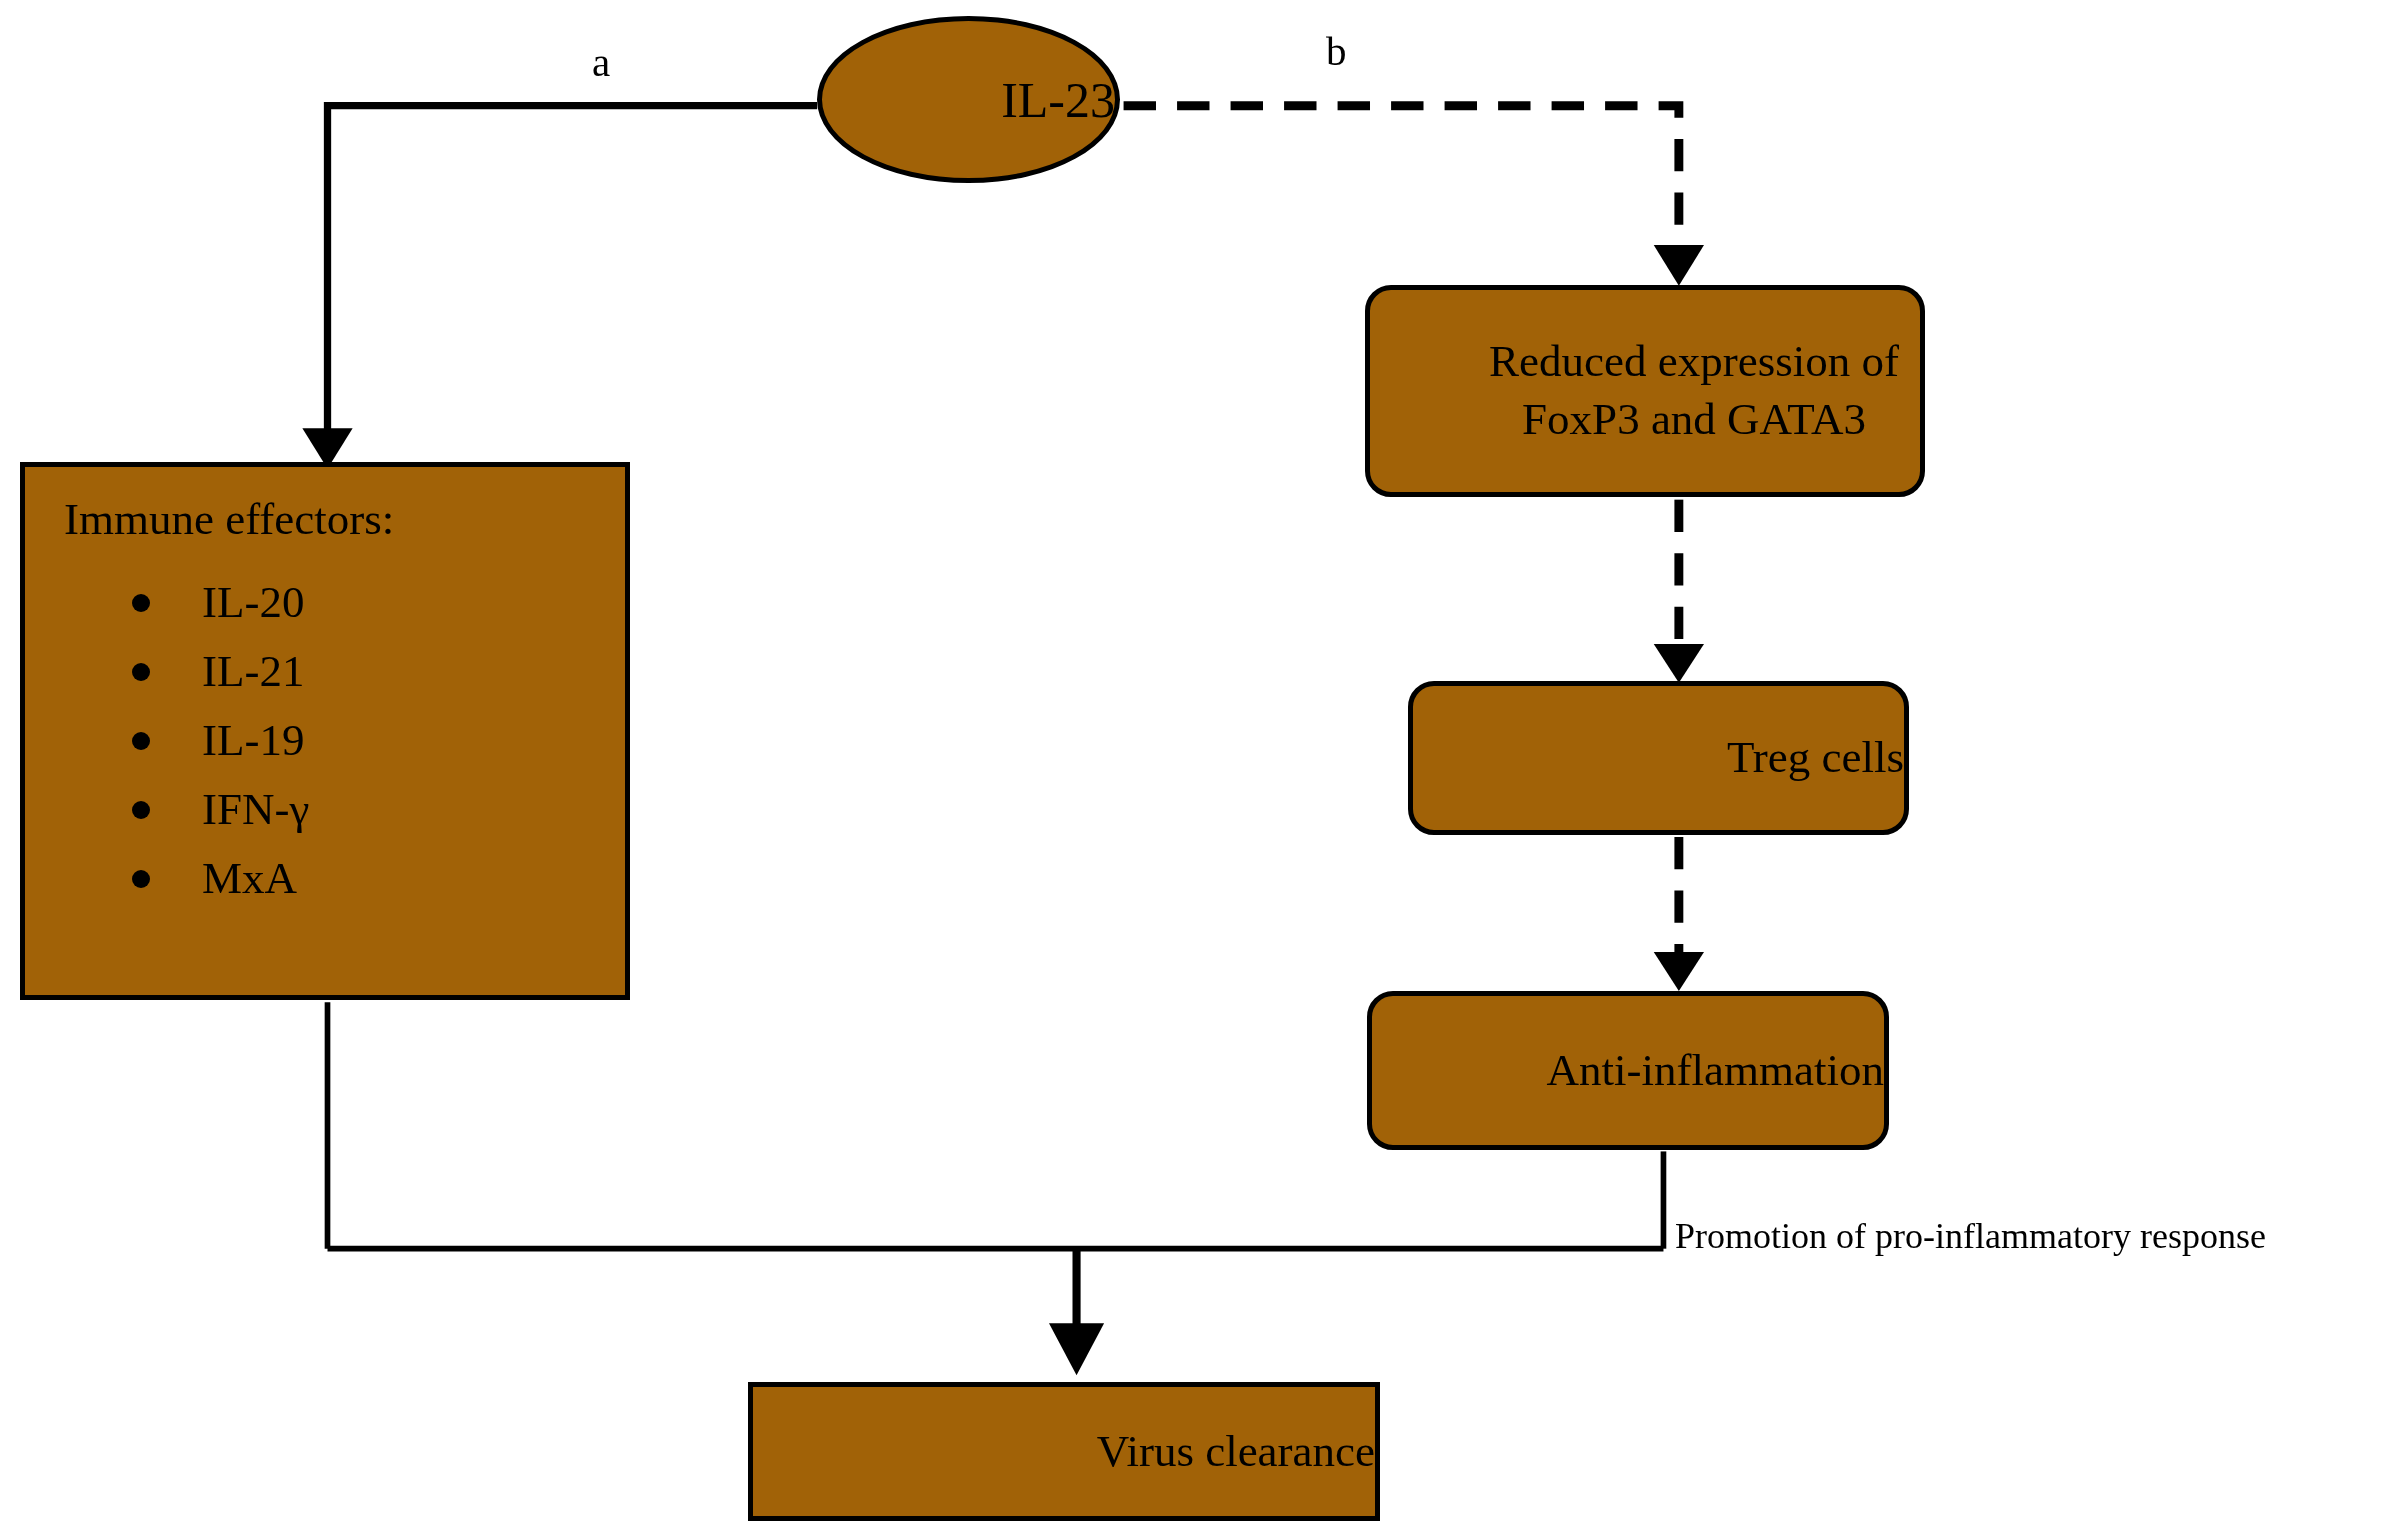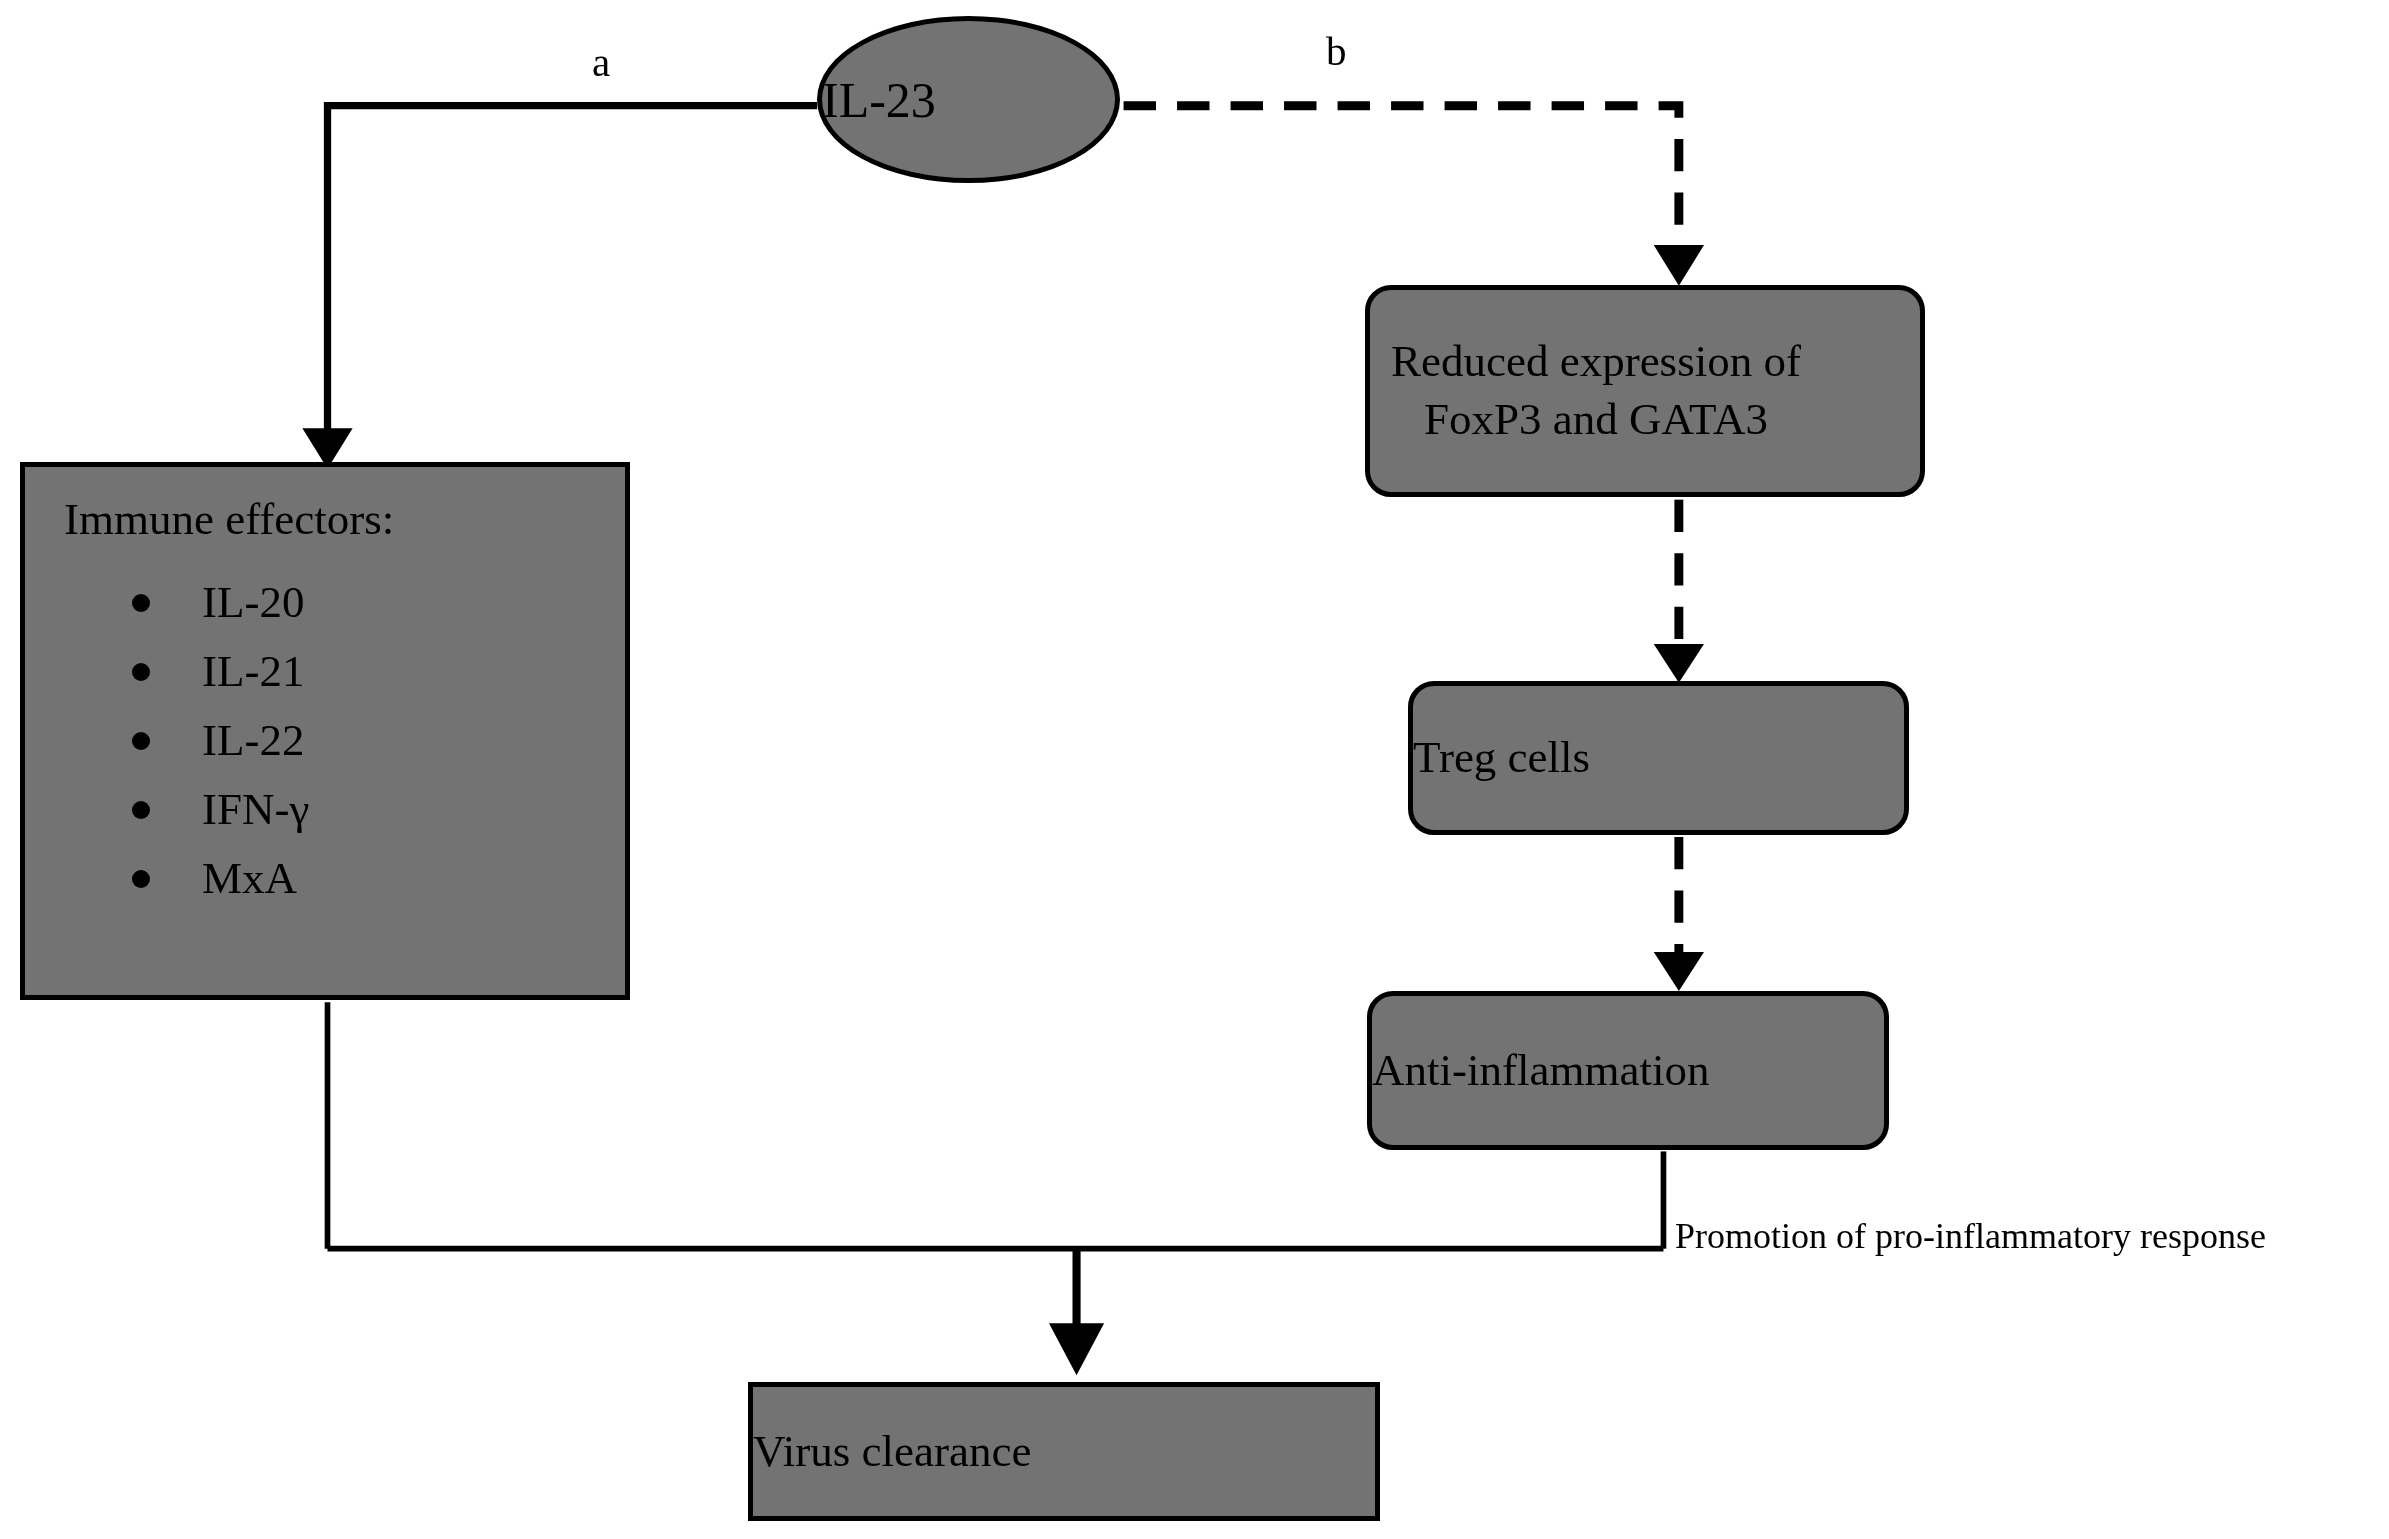--- a/index.html
+++ b/index.html
@@ -20,24 +20,24 @@
     position: absolute;
     left: 0;
     top: 0;
     width: 2389px;
     height: 1540px;
     pointer-events: none;
   }
   .node {
     position: absolute;
     box-sizing: border-box;
-    background: #737373;
+    background: #a16207;
     display: flex;
     align-items: center;
-    justify-content: flex-start;
+    justify-content: flex-end;
     text-align: center;
     line-height: 1.28;
   }
   .rect-node {
     border: 5.7px solid #000000;
   }
   .rounded-node {
     border: 5.7px solid #000000;
     border-radius: 26px;
   }
@@ -190,21 +190,21 @@
       <li>
         <span class="bullet"></span>
         <span>IL-20</span>
       </li>
       <li>
         <span class="bullet"></span>
         <span>IL-21</span>
       </li>
       <li>
         <span class="bullet"></span>
-        <span>IL-22</span>
+        <span>IL-19</span>
       </li>
       <li>
         <span class="bullet"></span>
         <span>IFN-γ</span>
       </li>
       <li>
         <span class="bullet"></span>
         <span>MxA</span>
       </li>
     </ul>

